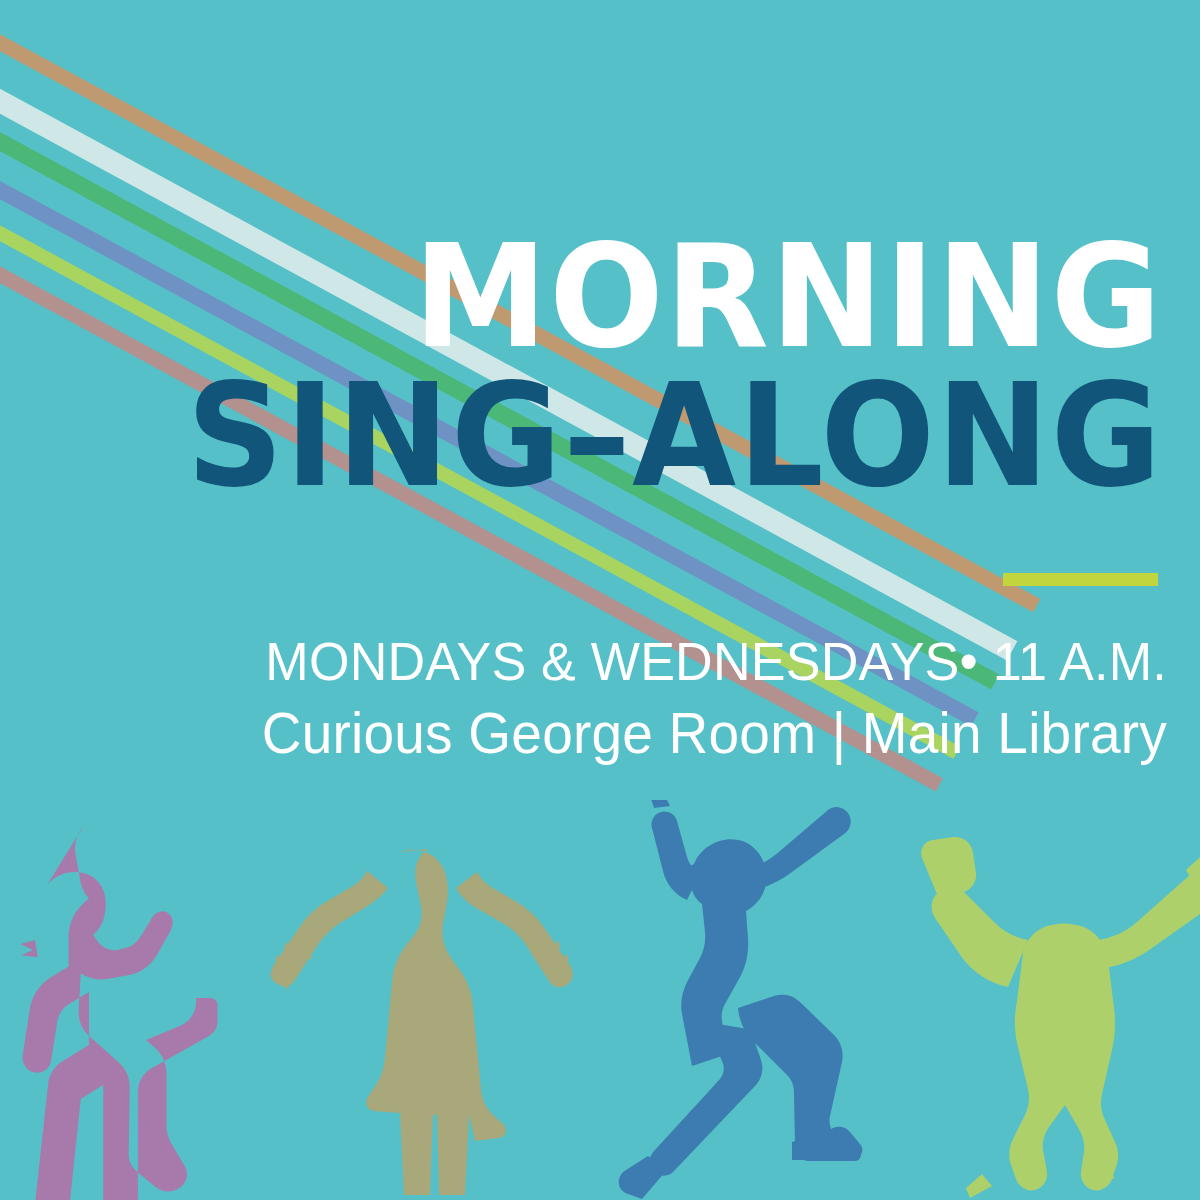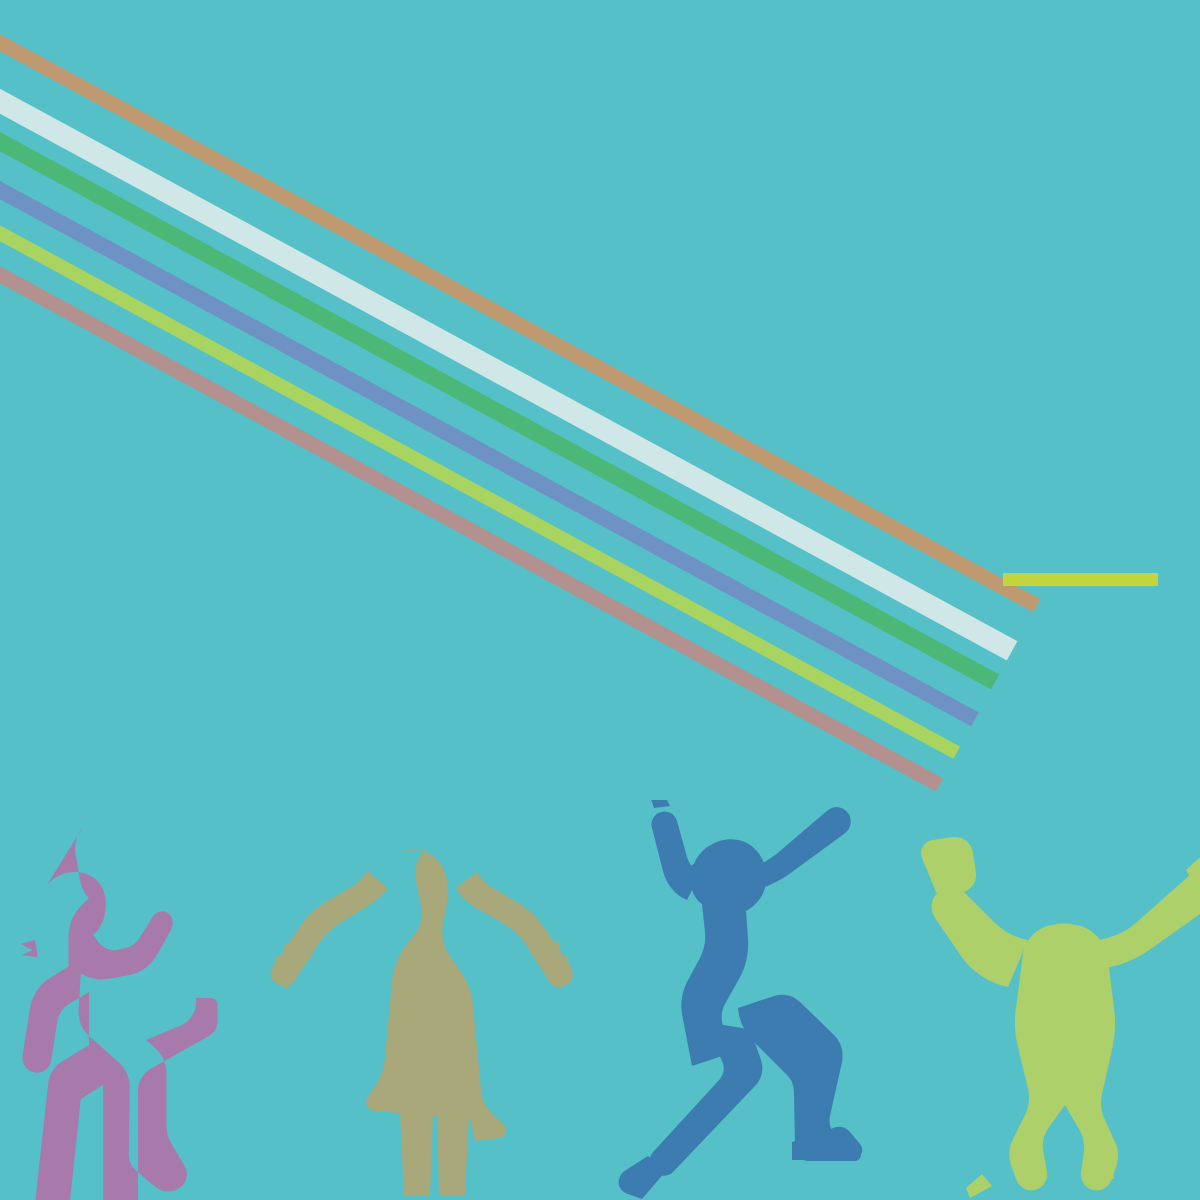--- a/index.html
+++ b/index.html
@@ -118,23 +118,31 @@
         <rect x="-900" y="30" width="2400" height="15" fill="#bf9a70"></rect>
         <rect x="-900" y="78" width="2400" height="22" fill="#cfe8e7"></rect>
         <rect x="-900" y="116" width="2400" height="17" fill="#4cb878"></rect>
         <rect x="-900" y="159" width="2400" height="16" fill="#6e92c4"></rect>
         <rect x="-900" y="198" width="2400" height="14" fill="#a8d45f"></rect>
         <rect x="-900" y="234" width="2400" height="15" fill="#b2918f"></rect>
       </g>
     </svg>
   </div>
 
+  <div class="headline">
+    <span class="title-line title-morning" style="color: rgb(255, 255, 255);">MORNING</span>
+    <span class="title-line title-singalong" style="color: rgb(17, 86, 122);">SING–ALONG</span>
+  </div>
 
   <div class="accent-rule" style="background: rgb(194, 213, 61);"></div>
 
+  <div class="details" style="color: rgb(255, 255, 255);">
+    <span class="details-line details-line-1">MONDAYS &amp; WEDNESDAYS•  11 A.M.</span>
+    <span class="details-line details-line-2">Curious George Room | Main Library</span>
+  </div>
 
   <div class="figures">
     <svg width="1200" height="400" viewBox="0 0 1200 400" aria-hidden="true">
 
       <g fill="#a879ab">
         <path d="M56,42
                  c12,-14 34,-17 48,-5
                  c10,9 11,24 8,36
                  c-2,8 -6,14 -11,18
                  l5,7

